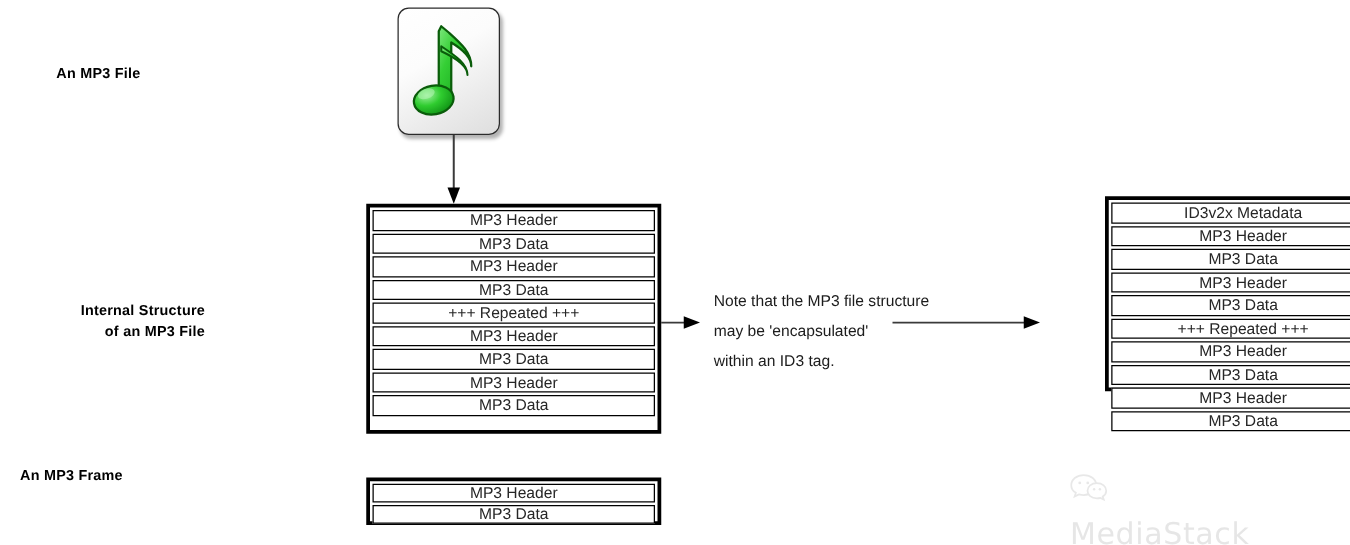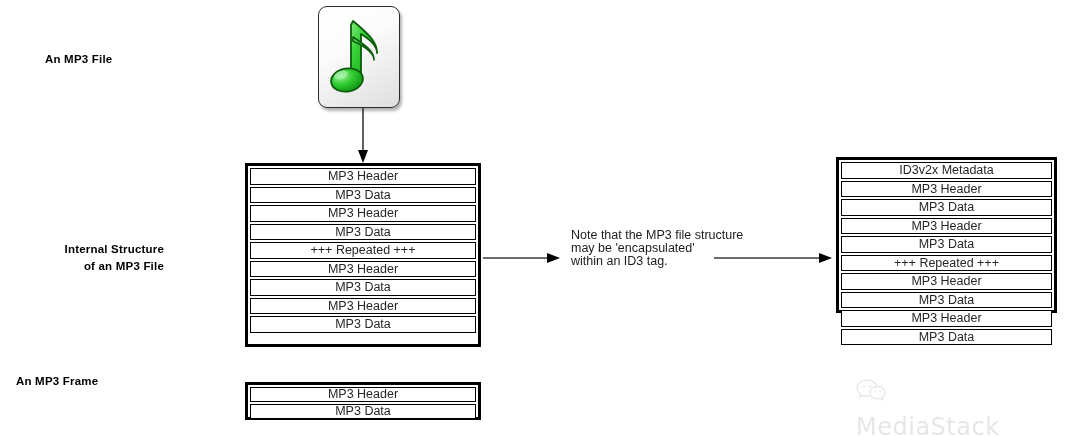--- a/index.html
+++ b/index.html
@@ -45,20 +45,21 @@
   }
   .file-icon svg { position: absolute; left: 0; top: 0; }
 
   
   .stack {
     position: absolute;
     border: 3px solid #000000;
     background: #ffffff;
     box-sizing: border-box;
     padding: 2px;
+    margin-left: 48px;
   }
   .stack .row {
     border: 1.5px solid #000000;
     background: #ffffff;
     box-sizing: border-box;
     text-align: center;
     font-size: 12.5px;
     color: #262626;
     line-height: 1;
     display: flex;
@@ -82,21 +83,21 @@
   #arrow-stack-to-note { left: 483px; top: 250px; }
   #arrow-note-to-id3   { left: 714px; top: 250px; }
 
   
   #note-text {
     position: absolute;
     left: 571px;
     top: 229px;
     width: 215px;
     font-size: 12.5px;
-    line-height: 13px;
+    line-height: 24px;
     color: #1c1c1c;
     white-space: pre-line;
   }
 
   
   #watermark {
     position: absolute;
     left: 856px;
     top: 378px;
     display: flex;

